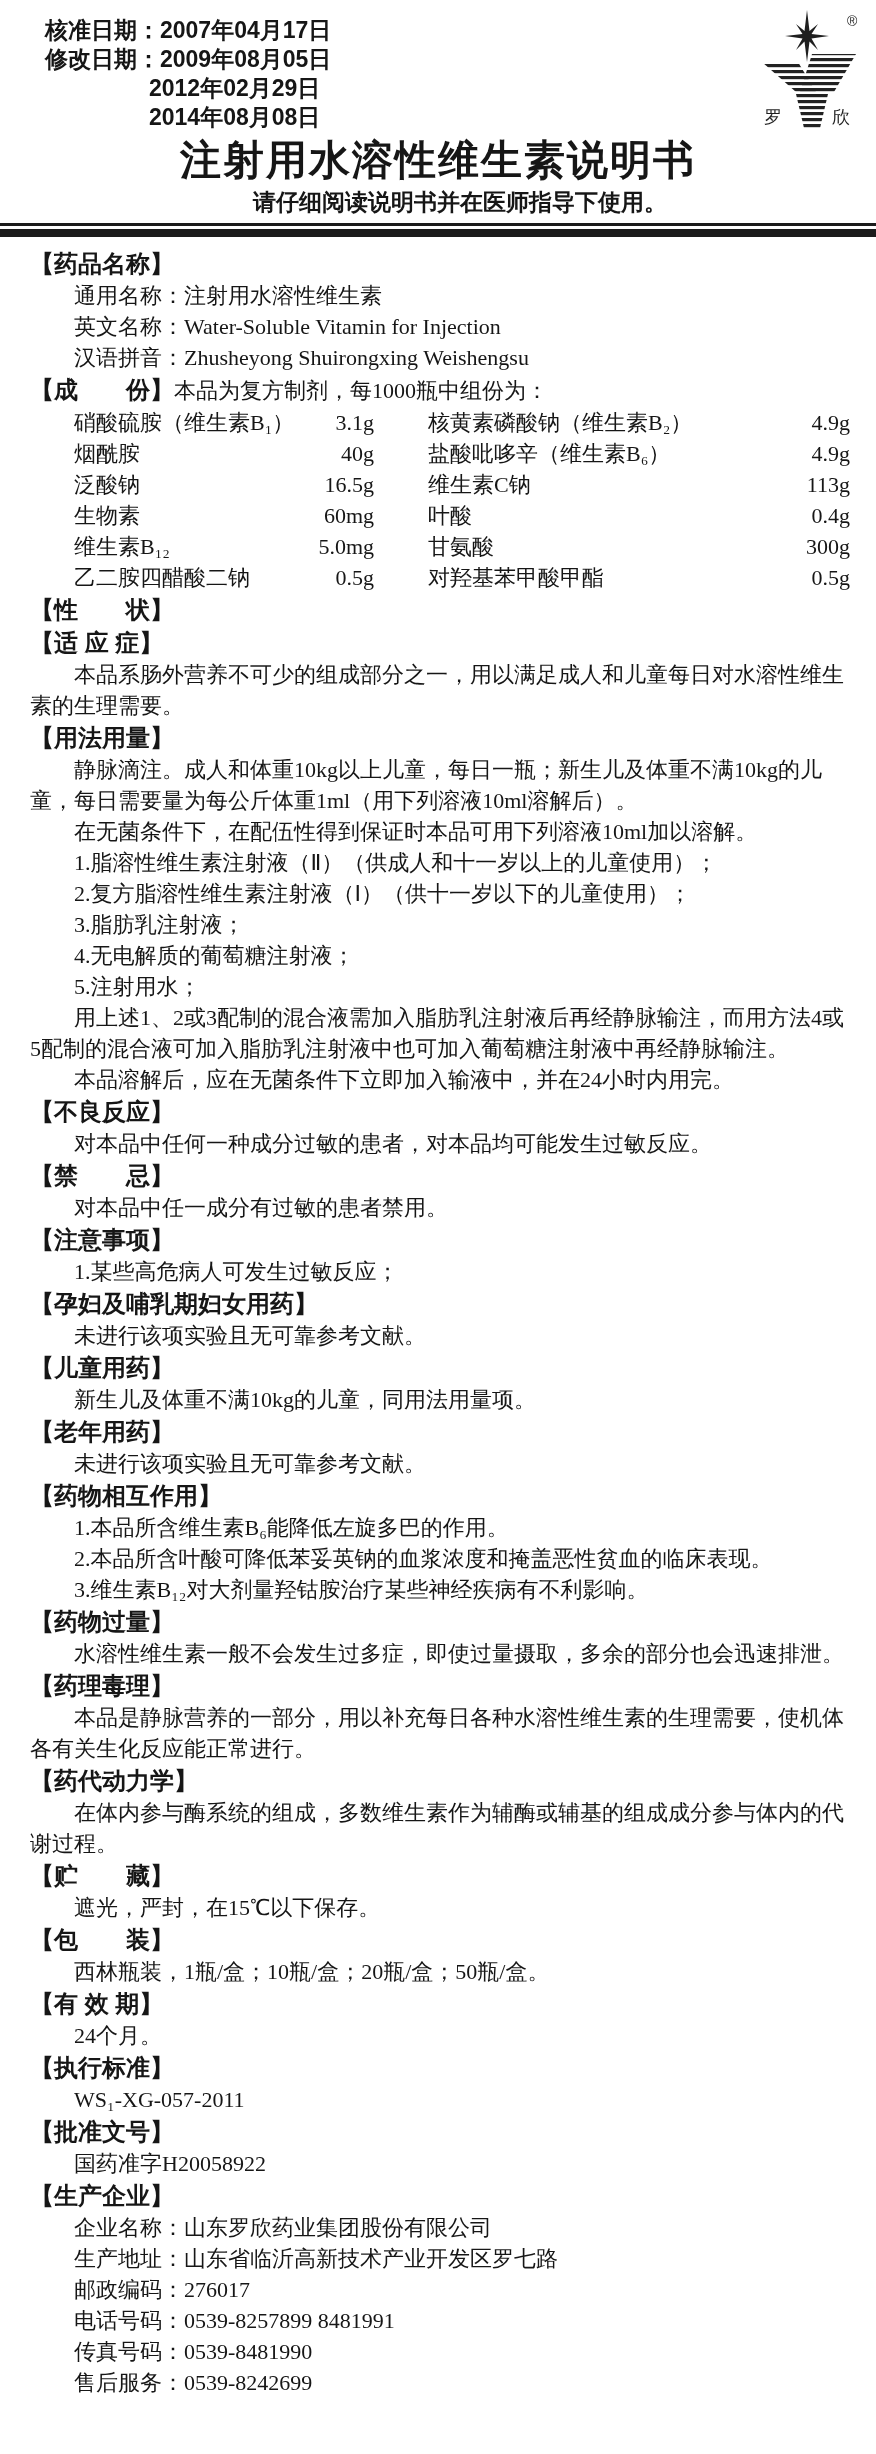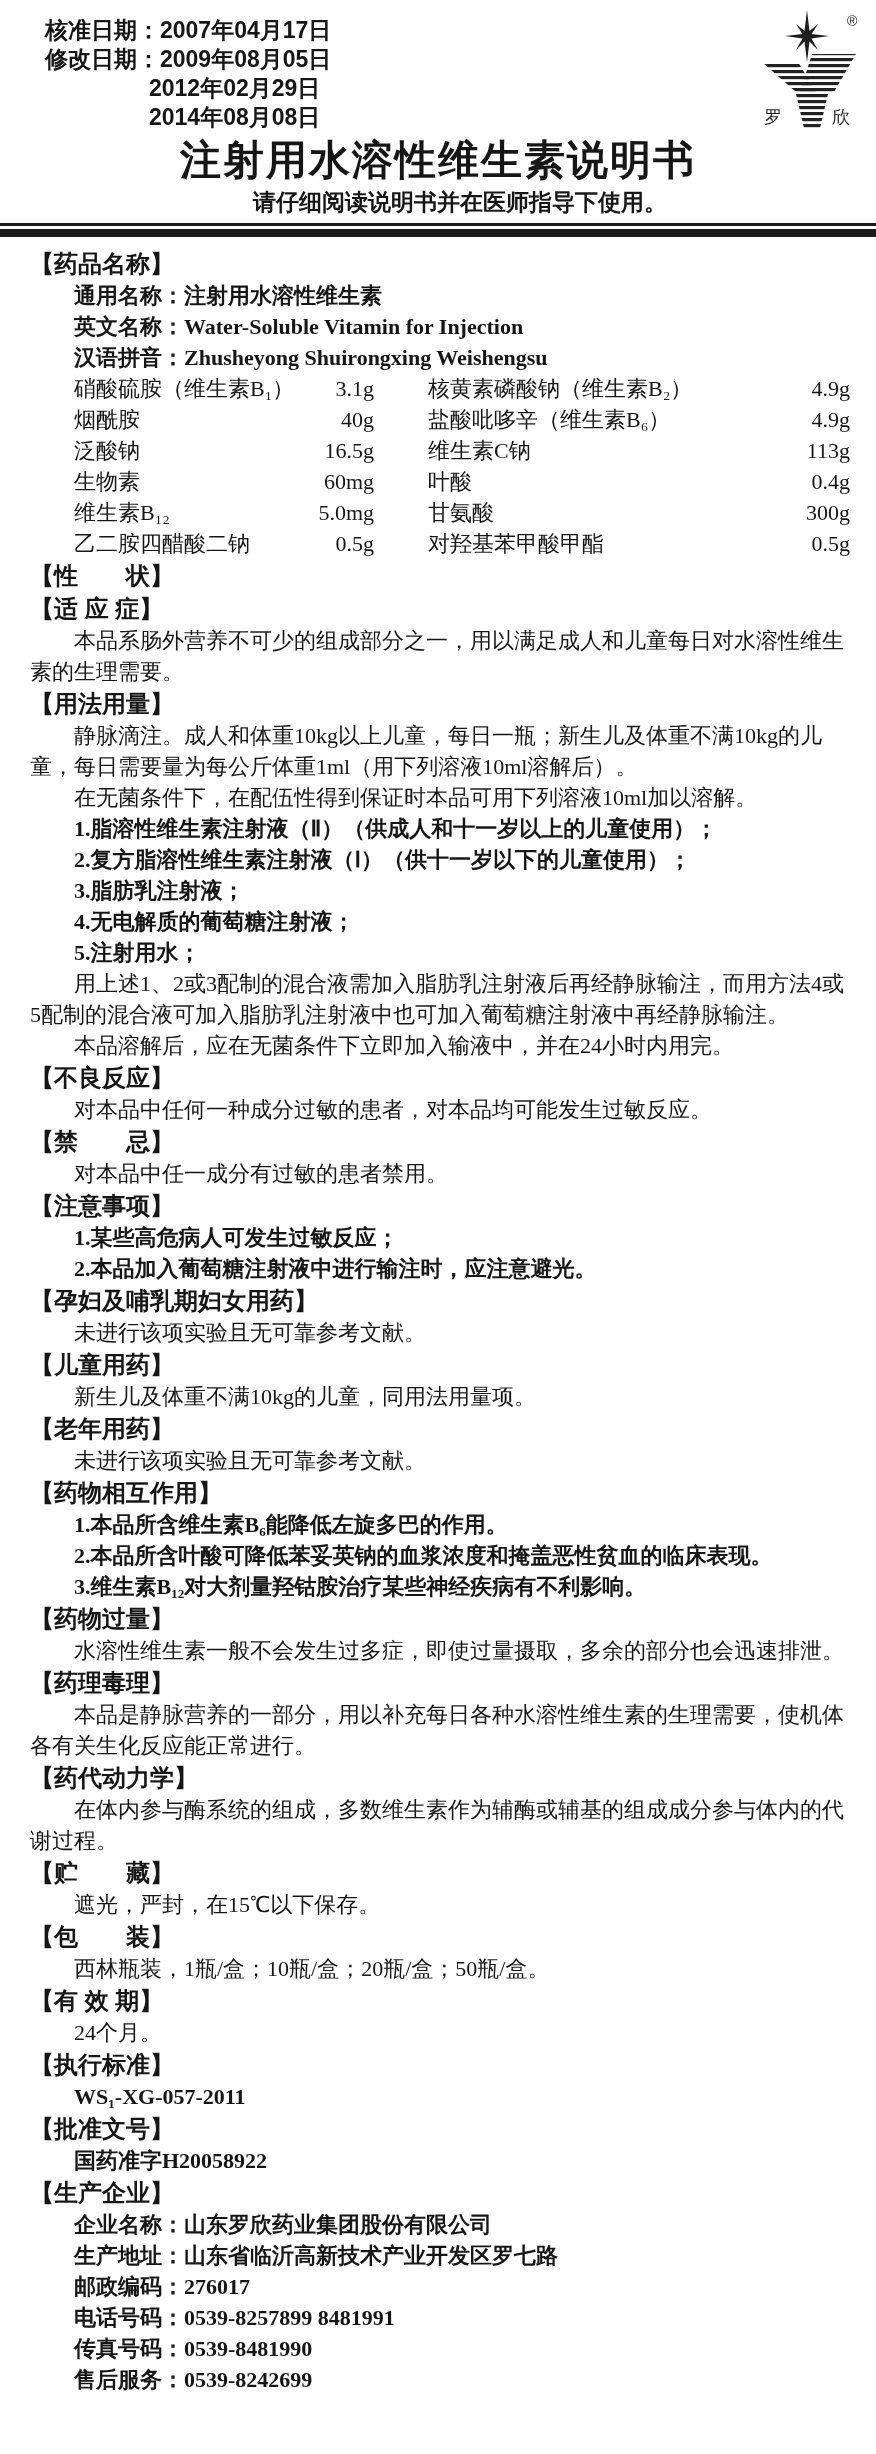--- a/index.html
+++ b/index.html
@@ -23,21 +23,21 @@
   .subtitle{text-align:center;font-family:"Liberation Sans",sans-serif;
             font-weight:bold;font-size:23px;line-height:28px;margin-top:4px;padding-left:44px;}
   .rule-thin{height:3px;background:#1b1b1b;margin-top:7px;}
   .rule-thick{height:8px;background:#1b1b1b;margin-top:3px;}
   
   .main{padding:10px 26px 0 30px;font-size:22px;line-height:31px;}
   .sec-head{font-family:"Liberation Sans",sans-serif;font-weight:bold;
             font-size:24px;line-height:33px;}
   .sec-head .inline-body{font-family:"Liberation Serif",serif;font-weight:normal;font-size:22px;}
   .para{margin:0;text-indent:2em;}
-  .line{margin:0;padding-left:2em;font-weight:bold;}
+  .line{margin:0;padding-left:2em;}
   .comp-row{display:flex;padding-left:2em;}
   .comp-lname{width:232px;}
   .comp-lamt{width:68px;text-align:right;}
   .comp-rname{margin-left:54px;}
   .comp-ramt{flex:1;text-align:right;}
 </style>
 </head>
 <body>
 
 <div class="page">
@@ -69,20 +69,21 @@
   <div class="rule-thin"></div>
   <div class="rule-thick"></div>
 
   <div class="main">
 
     <div class="sec-head">【药品名称】</div>
     <p class="line">通用名称：注射用水溶性维生素</p>
     <p class="line">英文名称：Water-Soluble Vitamin for Injection</p>
     <p class="line">汉语拼音：Zhusheyong Shuirongxing Weishengsu</p>
 
+    <div class="sec-head"><span>【成　　份】</span><span class="inline-body">本品为复方制剂，每1000瓶中组份为：</span></div>
     <div class="comp-row">
         <span class="comp-lname">硝酸硫胺（维生素B₁）</span>
         <span class="comp-lamt">3.1g</span>
         <span class="comp-rname">核黄素磷酸钠（维生素B₂）</span>
         <span class="comp-ramt">4.9g</span>
       </div>
     <div class="comp-row">
         <span class="comp-lname">烟酰胺</span>
         <span class="comp-lamt">40g</span>
         <span class="comp-rname">盐酸吡哆辛（维生素B₆）</span>
@@ -130,21 +131,20 @@
     <p class="para">本品溶解后，应在无菌条件下立即加入输液中，并在24小时内用完。</p>
 
     <div class="sec-head">【不良反应】</div>
     <p class="para">对本品中任何一种成分过敏的患者，对本品均可能发生过敏反应。</p>
 
     <div class="sec-head">【禁　　忌】</div>
     <p class="para">对本品中任一成分有过敏的患者禁用。</p>
 
     <div class="sec-head">【注意事项】</div>
     <p class="line">1.某些高危病人可发生过敏反应；</p>
-    <p class="line">2.本品加入葡萄糖注射液中进行输注时，应注意避光。</p>
 
     <div class="sec-head">【孕妇及哺乳期妇女用药】</div>
     <p class="para">未进行该项实验且无可靠参考文献。</p>
 
     <div class="sec-head">【儿童用药】</div>
     <p class="para">新生儿及体重不满10kg的儿童，同用法用量项。</p>
 
     <div class="sec-head">【老年用药】</div>
     <p class="para">未进行该项实验且无可靠参考文献。</p>
 

